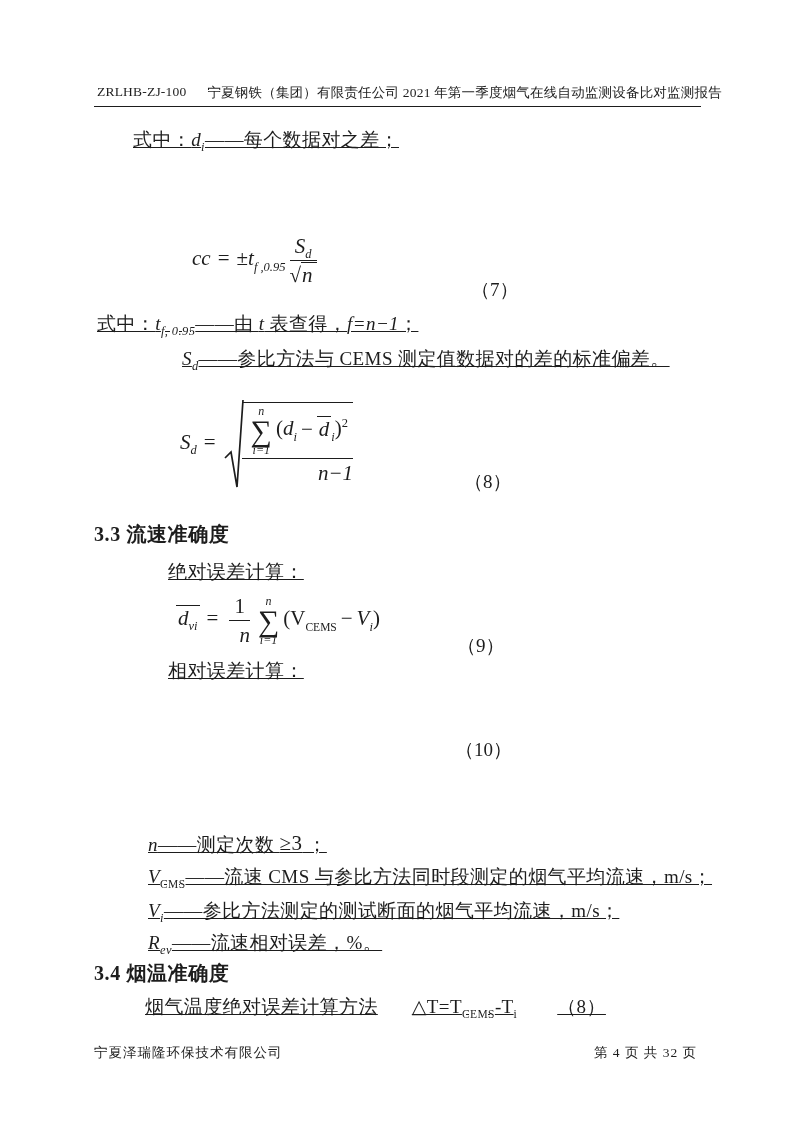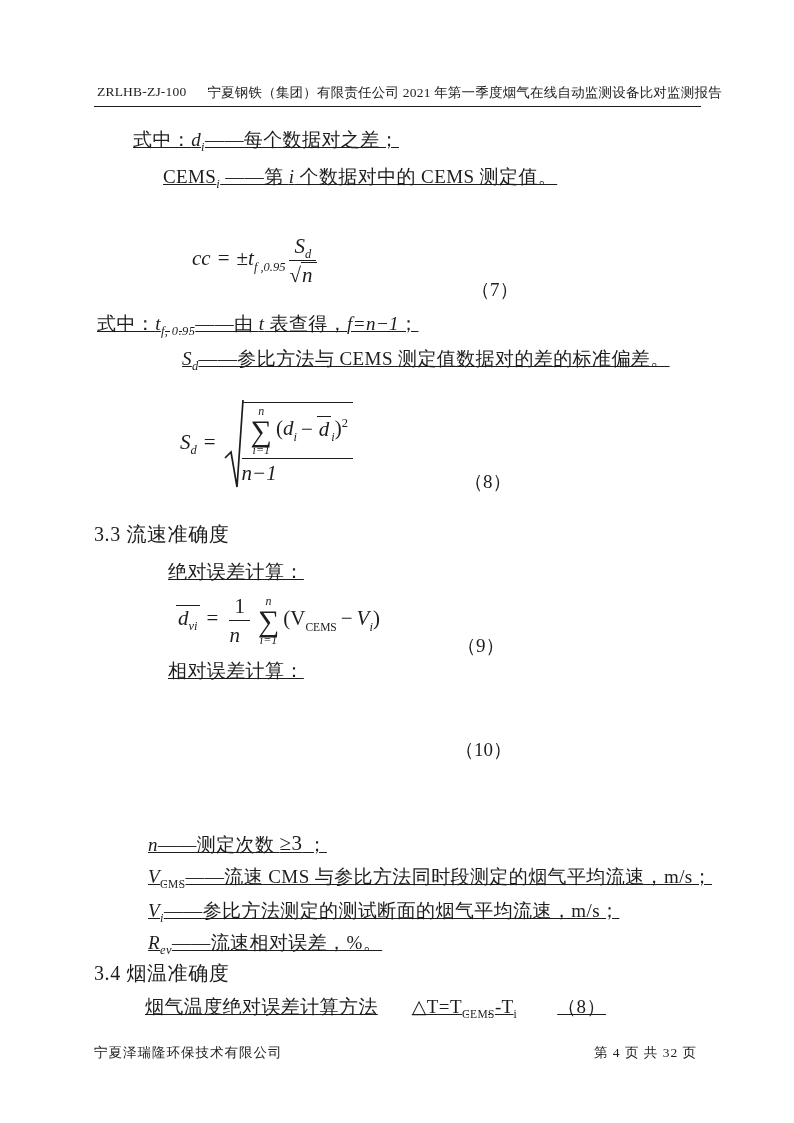--- a/index.html
+++ b/index.html
@@ -7,31 +7,31 @@
   .page {
     position:relative; width:784px; height:1123px; background:#fff;
     overflow:hidden; font-family:"Liberation Serif", serif; color:#1d1d1d;margin-top:6px;
   }
   .hdr { position:absolute; left:97px; top:78px; display:flex; gap:21px;
          font-size:13.5px; white-space:nowrap; letter-spacing:.2px; }
   .rule { position:absolute; left:94px; top:100px; width:607px;
           border-top:1.6px solid #1d1d1d; }
   .ln { position:absolute; font-size:19px; letter-spacing:.4px;
         white-space:nowrap; line-height:1.35;text-decoration:underline; }
-  .h3 { position:absolute; font-size:20px; font-weight:400;
+  .h3 { position:absolute; font-size:20px; font-weight:700;
         letter-spacing:.6px; white-space:nowrap; }
   .f  { position:absolute; white-space:nowrap; font-size:21px; }
   .flabel { position:absolute; font-size:19px; }
   .it { font-style:italic; }
   sub { font-size:12.5px; line-height:0; }
   .sb { font-size:12.5px; font-style:italic; }
   .sbr { font-size:11.5px; font-style:normal; }
   .eqm { margin:0 7px; }
   .mm  { margin:0 4px; }
-  .frac { display:inline-flex; flex-direction:column; align-items:flex-start;
+  .frac { display:inline-flex; flex-direction:column; align-items:flex-end;
           vertical-align:middle; margin:0 4px; line-height:1.15; text-align:center; }
   .fnum { border-bottom:1.4px solid #1d1d1d; padding:0 5px 2px; }
   .fden { padding-top:2px; }
   .vinc { border-top:1.4px solid #1d1d1d; padding:0 4px 0 1px; }
   .rootfrac { border-top:1.6px solid #1d1d1d; margin-left:-2px; padding-top:2px; }
   .sum { display:inline-flex; flex-direction:column; align-items:center;
          vertical-align:middle; line-height:1; margin:0 4px; }
   .sum-lim { font-size:12px; font-style:italic; }
   .sum-sym { font-size:30px; line-height:.9; font-style:normal; }
   .ol { display:inline-block; border-top:1.4px solid #1d1d1d;
@@ -49,21 +49,20 @@
 <div class="page">
 
   <div class="hdr">
     <span>ZRLHB-ZJ-100</span>
     <span>宁夏钢铁（集团）有限责任公司 2021 年第一季度烟气在线自动监测设备比对监测报告</span>
   </div>
   <div class="rule"></div>
 
   <div class="ln" style="left:133px;top:121px"><span>式中：</span><span class="it">d</span><sub class="sb">i</sub><span>——每个数据对之差；</span></div>
 
-  <div class="ln" style="left:163px;top:158px"><span>CEMS</span><sub class="sb">i</sub><span> ——第 </span><span class="it">i</span><span> 个数据对中的 CEMS 测定值。</span></div>
 
 
   <div class="f" style="left:192px;top:228px">
     <span class="it">cc</span><span class="eqm">=</span><span>±</span><span class="it">t</span><sub class="sb">f ,0.95</sub><span class="frac">
         <span class="fnum"><span class="it">S</span><sub class="sb">d</sub></span>
         <span class="fden"><span>√</span><span class="vinc it">n</span></span>
       </span>
   </div>
   <div class="flabel" style="left:471px;top:271px">（7）</div>
 

